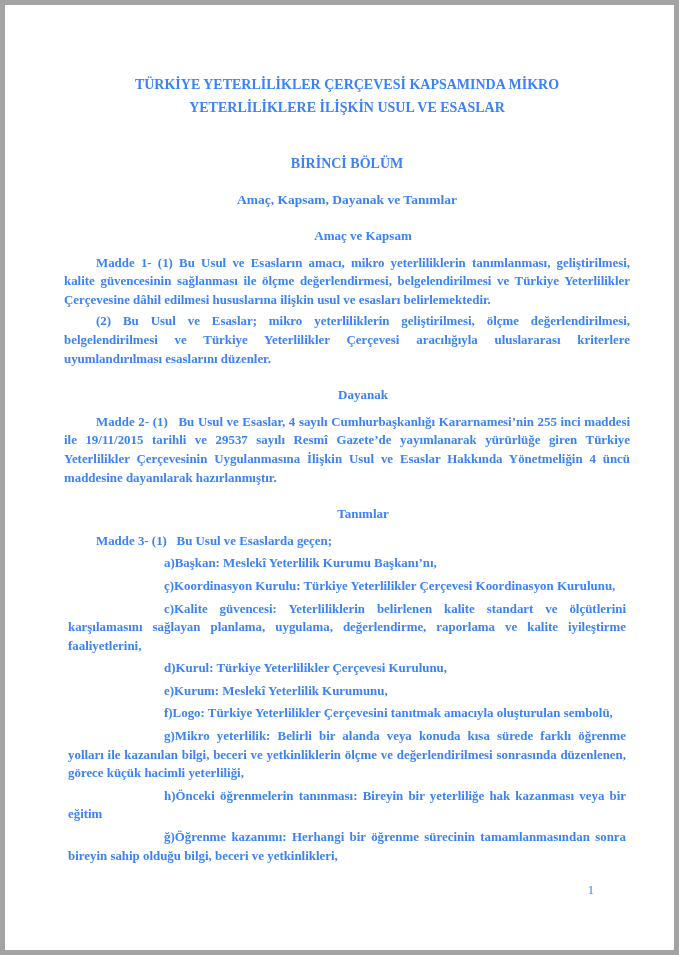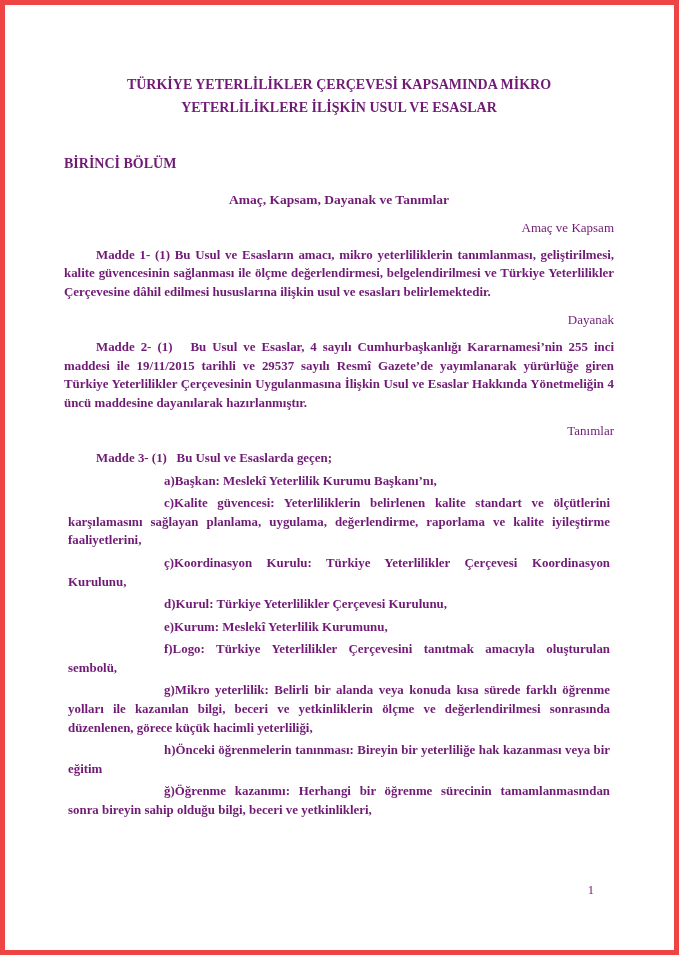--- a/index.html
+++ b/index.html
@@ -6,57 +6,58 @@
     margin: 0;
     padding: 0;
     background: #262626;
   }
   .page {
     position: relative;
     width: 679px;
     height: 955px;
     box-sizing: border-box;
     background: #ffffff;
-    border: 5px solid #ef4444;
-    padding: 68px 60px 0 59px;
+    border: 5px solid #a3a3a3;
+    padding: 68px 44px 0 59px;
     font-family: "Liberation Serif", "DejaVu Serif", serif;
-    color: #701a75;
+    color: #3b82f6;
     overflow: hidden;
   }
   .doc-title {
     text-align: center;
     font-weight: bold;
     font-size: 14px;
     line-height: 23px;
     margin: 0 0 36px 0;
   }
   .chapter-heading {
+    text-align: center;
     font-weight: bold;
     font-size: 14px;
     line-height: 18px;
     margin: 4px 0 18px 0;
   }
   .chapter-subheading {
     text-align: center;
     font-weight: bold;
     font-size: 13.5px;
     line-height: 18px;
     margin: 0 0 4px 0;
   }
   .doc-body {
     font-size: 12.9px;
     line-height: 18.6px;
     text-align: justify;
   }
   .doc-body .heading {
-    font-weight: normal;
+    font-weight: bold;
     font-size: 13px;
-    margin: 10px 0 8px 0;
+    margin: 18px 0 8px 0;
     text-indent: 32px;
-    text-align: right;
+    text-align: center;
   }
   .doc-body .para {
     margin: 0 0 3px 0;
     text-indent: 32px;
     font-weight: bold;
   }
   .doc-body .item {
     text-indent: 48px;
     margin: 4px;
   }
@@ -82,27 +83,28 @@
     <div>YETERLİLİKLERE İLİŞKİN USUL VE ESASLAR</div>
   </div>
 
   <div class="chapter-heading">BİRİNCİ BÖLÜM</div>
 
   <div class="chapter-subheading">Amaç, Kapsam, Dayanak ve Tanımlar</div>
 
   <div class="doc-body">
       <div class="heading">Amaç ve Kapsam</div>
       <p class="para"><b>Madde 1-</b> (1) Bu Usul ve Esasların amacı, mikro yeterliliklerin tanımlanması, geliştirilmesi, kalite güvencesinin sağlanması ile ölçme değerlendirmesi, belgelendirilmesi ve Türkiye Yeterlilikler Çerçevesine dâhil edilmesi hususlarına ilişkin usul ve esasları belirlemektedir.</p>
+      <p class="para">(2) Bu Usul ve Esaslar; mikro yeterliliklerin geliştirilmesi, ölçme değerlendirilmesi, belgelendirilmesi ve Türkiye Yeterlilikler Çerçevesi aracılığıyla uluslararası kriterlere uyumlandırılması esaslarını düzenler.</p>
       <div class="heading">Dayanak</div>
       <p class="para"><b>Madde 2-</b> (1)&nbsp;&nbsp; Bu Usul ve Esaslar, 4 sayılı Cumhurbaşkanlığı Kararnamesi’nin 255 inci maddesi ile 19/11/2015 tarihli ve 29537 sayılı Resmî Gazete’de yayımlanarak yürürlüğe giren Türkiye Yeterlilikler Çerçevesinin Uygulanmasına İlişkin Usul ve Esaslar Hakkında Yönetmeliğin 4 üncü maddesine dayanılarak hazırlanmıştır.</p>
       <div class="heading">Tanımlar</div>
       <p class="para"><b>Madde 3-</b> (1)&nbsp;&nbsp; Bu Usul ve Esaslarda geçen;</p>
       <p class="para item"><span class="marker">a)</span>Başkan: Meslekî Yeterlilik Kurumu Başkanı’nı,</p>
+      <p class="para item"><span class="marker">ç)</span>Koordinasyon Kurulu: Türkiye Yeterlilikler Çerçevesi Koordinasyon Kurulunu,</p>
       <p class="para item"><span class="marker">c)</span>Kalite güvencesi: Yeterliliklerin belirlenen kalite standart ve ölçütlerini karşılamasını sağlayan planlama, uygulama, değerlendirme, raporlama ve kalite iyileştirme faaliyetlerini,</p>
-      <p class="para item"><span class="marker">ç)</span>Koordinasyon Kurulu: Türkiye Yeterlilikler Çerçevesi Koordinasyon Kurulunu,</p>
       <p class="para item"><span class="marker">d)</span>Kurul: Türkiye Yeterlilikler Çerçevesi Kurulunu,</p>
       <p class="para item"><span class="marker">e)</span>Kurum: Meslekî Yeterlilik Kurumunu,</p>
       <p class="para item"><span class="marker">f)</span>Logo: Türkiye Yeterlilikler Çerçevesini tanıtmak amacıyla oluşturulan sembolü,</p>
       <p class="para item"><span class="marker">g)</span>Mikro yeterlilik: Belirli bir alanda veya konuda kısa sürede farklı öğrenme yolları ile kazanılan bilgi, beceri ve yetkinliklerin ölçme ve değerlendirilmesi sonrasında düzenlenen, görece küçük hacimli yeterliliği,</p>
       <p class="para item"><span class="marker">h)</span>Önceki öğrenmelerin tanınması: Bireyin bir yeterliliğe hak kazanması veya bir eğitim</p>
       <p class="para item"><span class="marker">ğ)</span>Öğrenme kazanımı: Herhangi bir öğrenme sürecinin tamamlanmasından sonra bireyin sahip olduğu bilgi, beceri ve yetkinlikleri,</p>
     </div>
 
   <div class="page-number">1</div>
 

